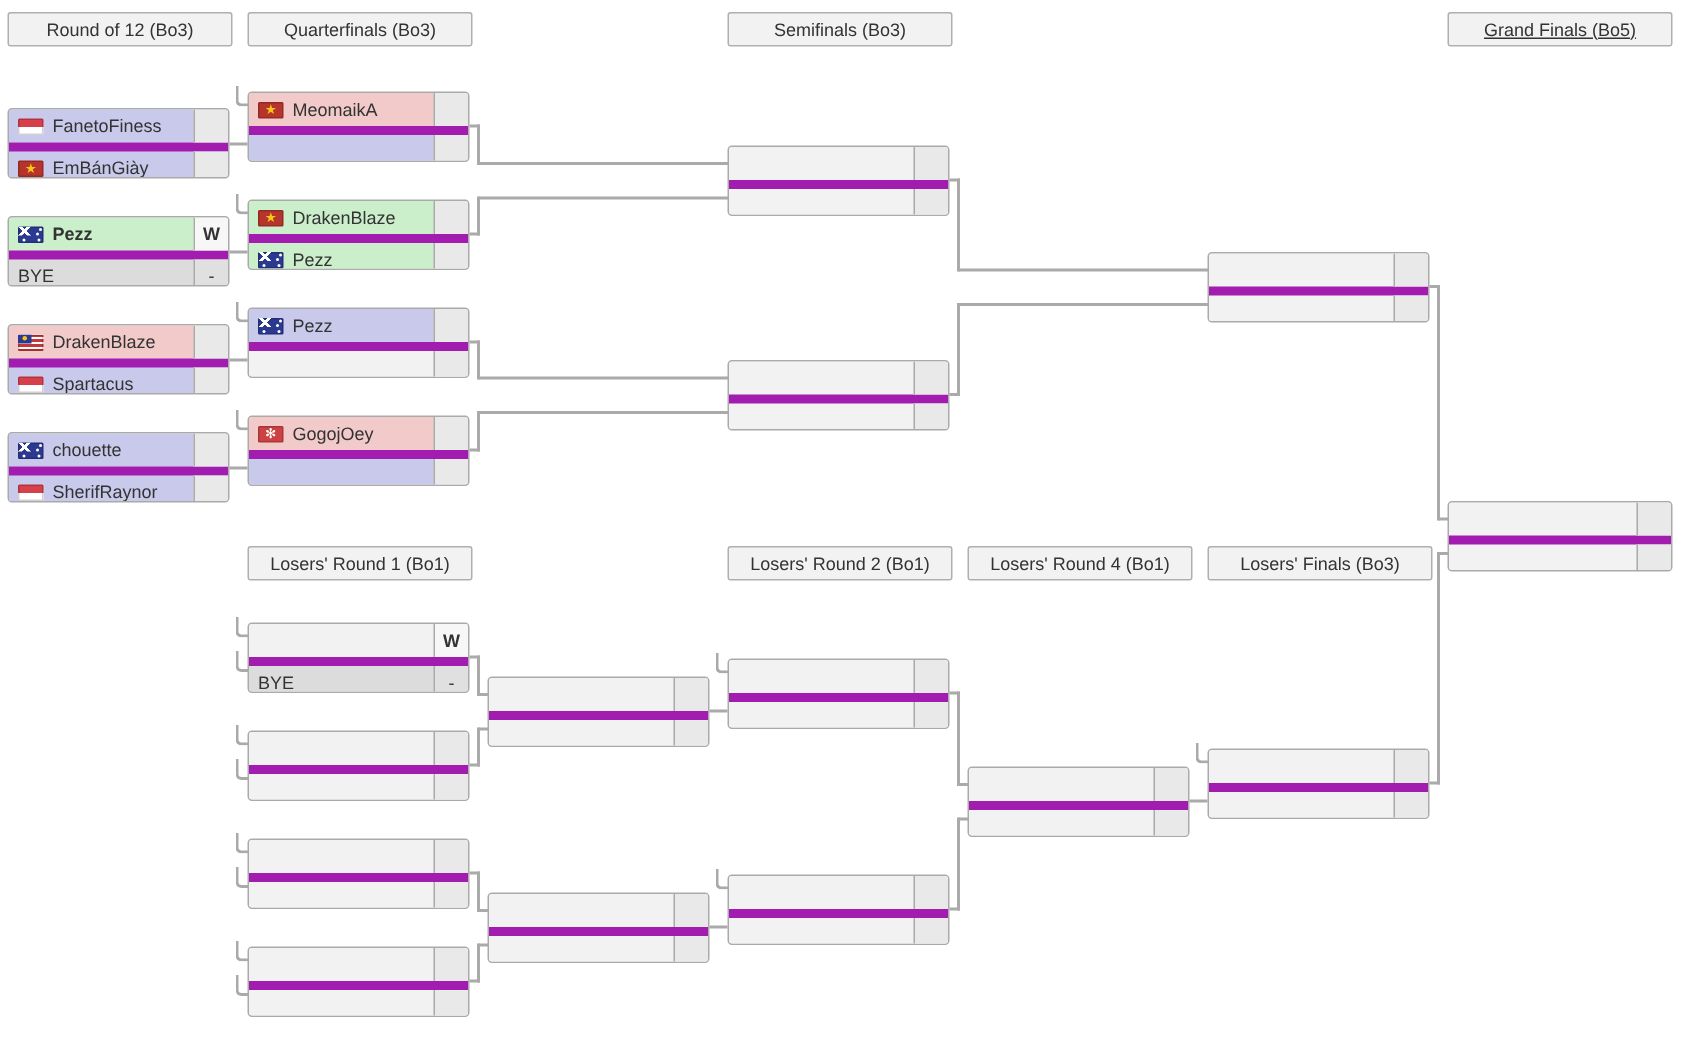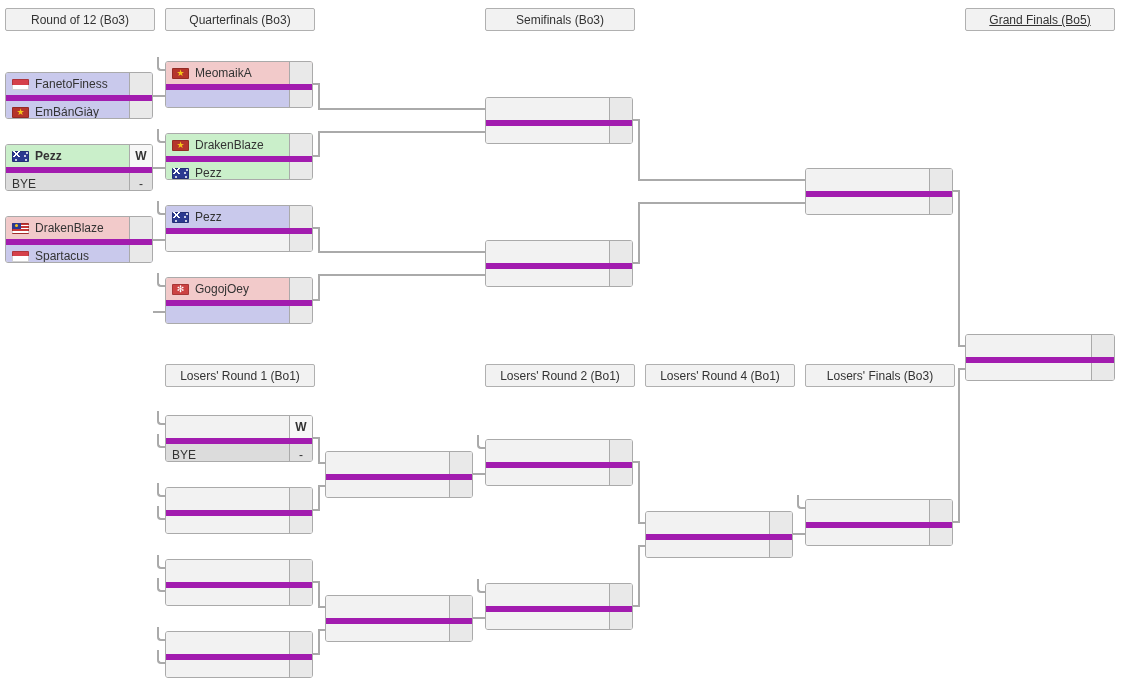--- a/index.html
+++ b/index.html
@@ -152,20 +152,36 @@
         <div class="score" style="background: rgb(233, 233, 233);"></div>
       </div>
       <div class="slot" style="background: rgb(201, 201, 236);">
         <div class="name">
           <span class="flag flag-indonesia"></span>
           <span>Spartacus</span>
         </div>
         <div class="score" style="background: rgb(233, 233, 233);"></div>
       </div>
     </div>
+    <div class="match" style="left: 5px; top: 288px; width: 146px;">
+      <div class="slot" style="background: rgb(201, 201, 236);">
+        <div class="name">
+          <span class="flag flag-australia"></span>
+          <span>chouette</span>
+        </div>
+        <div class="score" style="background: rgb(233, 233, 233);"></div>
+      </div>
+      <div class="slot" style="background: rgb(201, 201, 236);">
+        <div class="name">
+          <span class="flag flag-indonesia"></span>
+          <span>SherifRaynor</span>
+        </div>
+        <div class="score" style="background: rgb(233, 233, 233);"></div>
+      </div>
+    </div>
     <div class="hook" style="left: 157px; top: 57px;"></div>
     <div class="match" style="left: 165px; top: 61px; width: 146px;">
       <div class="slot" style="background: rgb(242, 202, 202);">
         <div class="name">
           <span class="flag flag-vietnam"></span>
           <span>MeomaikA</span>
         </div>
         <div class="score" style="background: rgb(233, 233, 233);"></div>
       </div>
       <div class="slot" style="background: rgb(201, 201, 236);">

